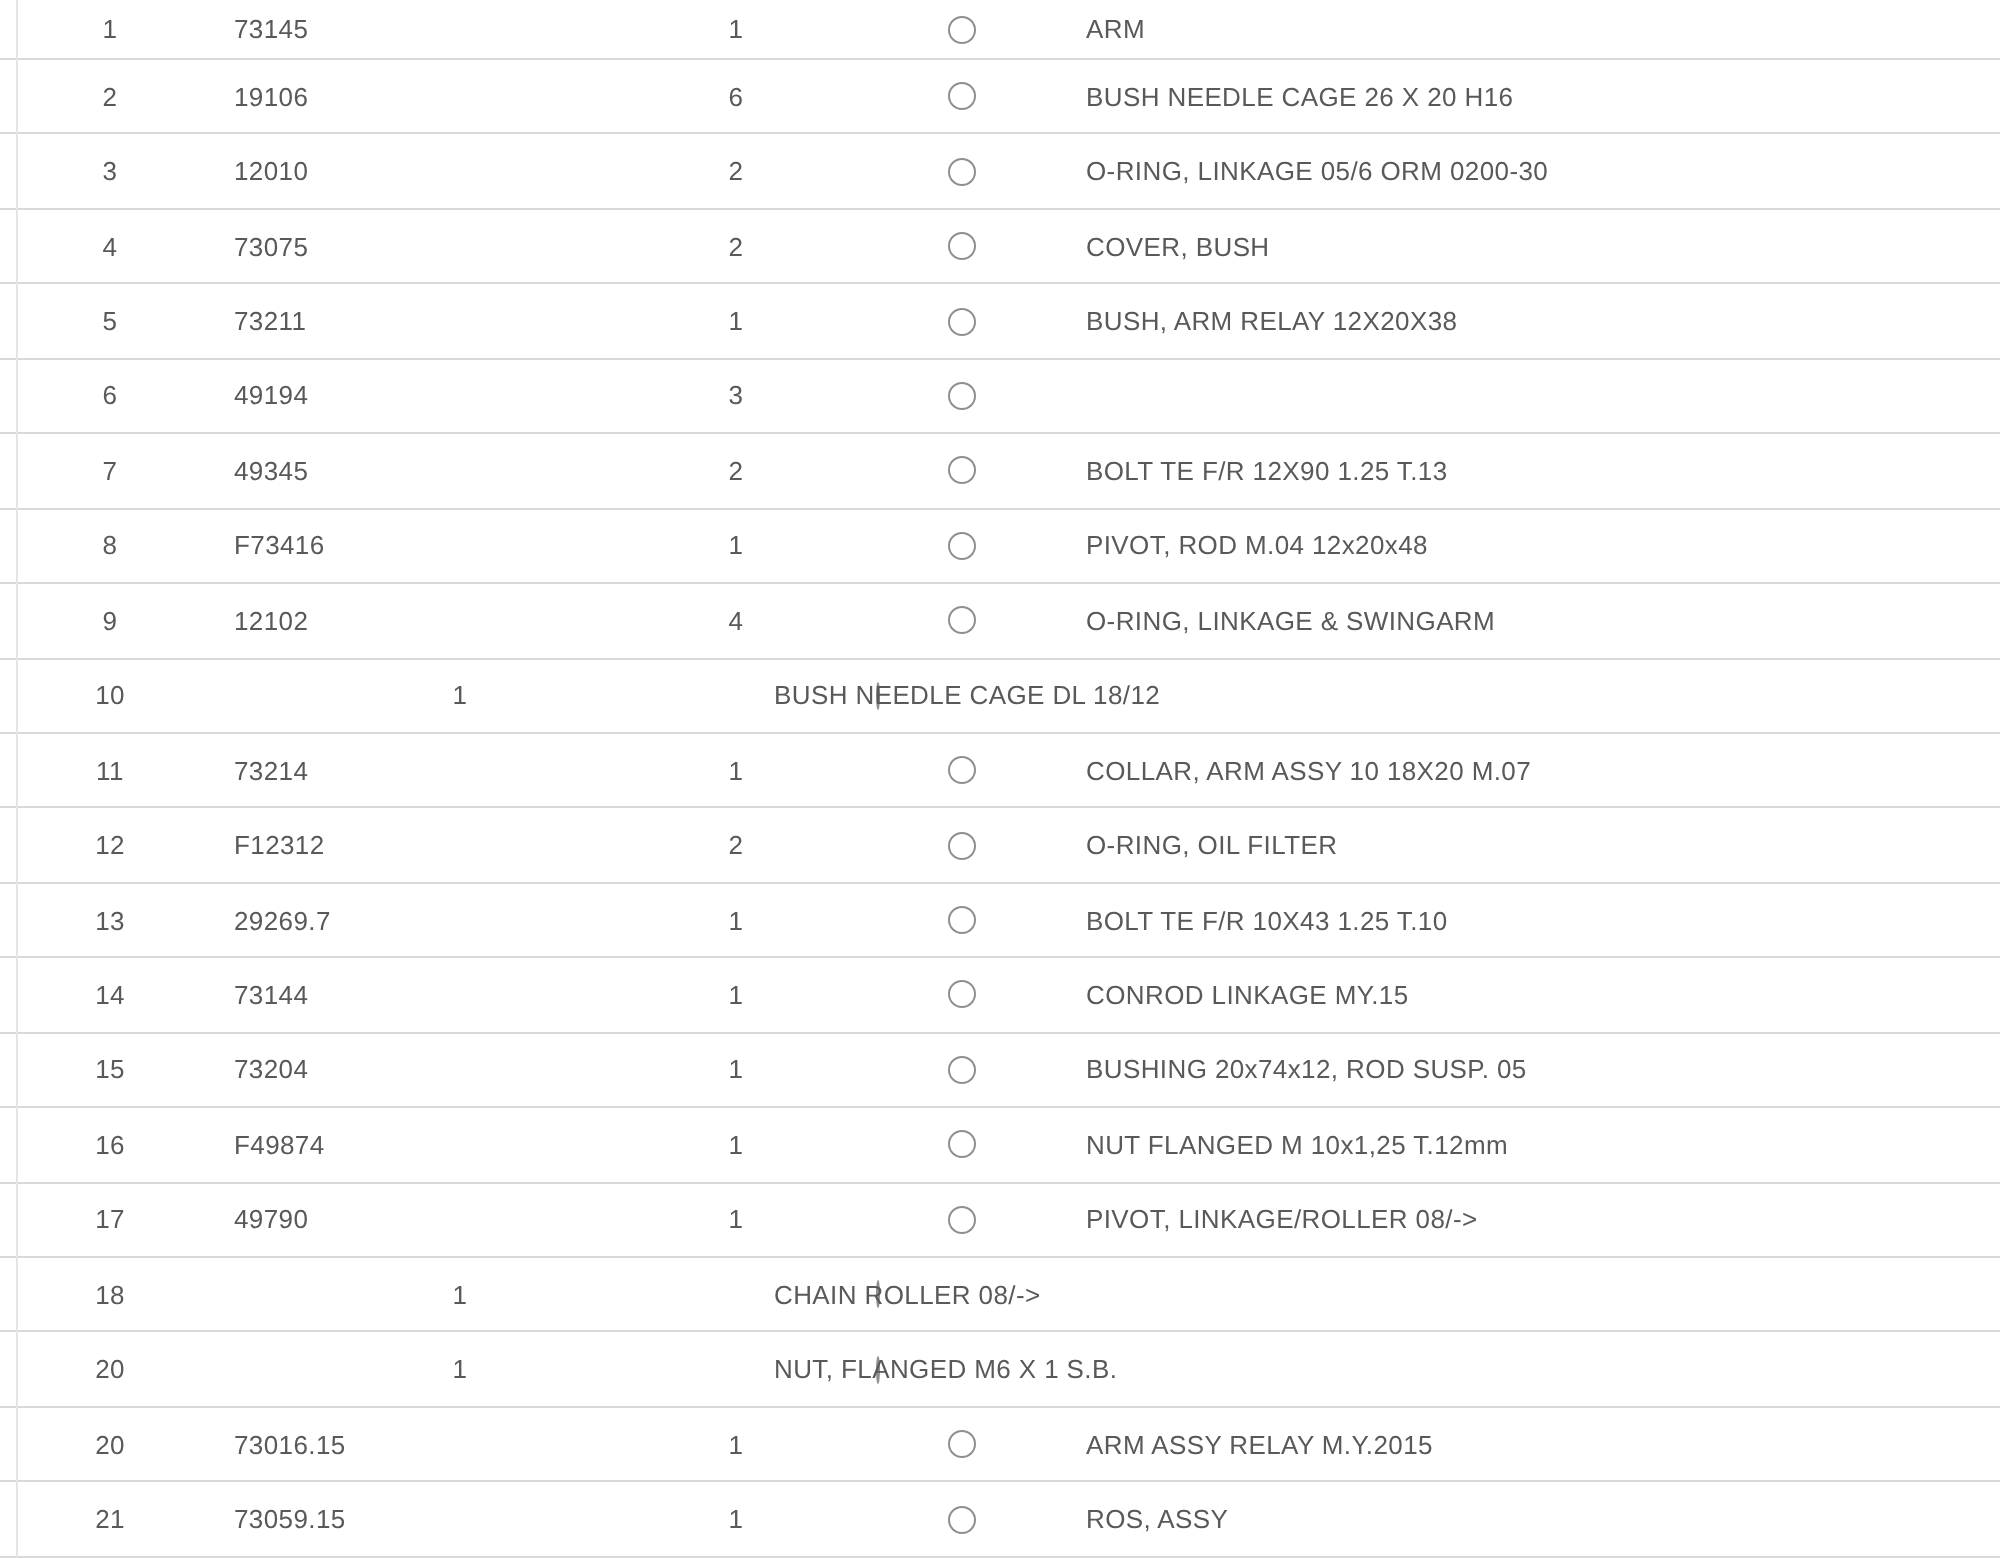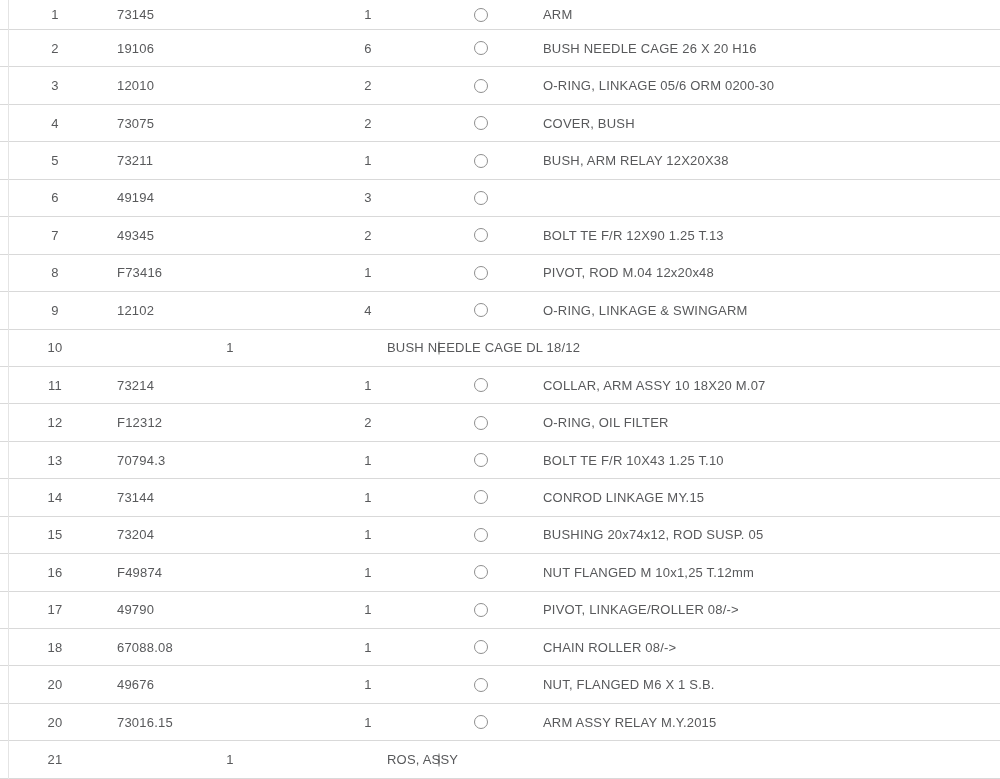--- a/index.html
+++ b/index.html
@@ -185,21 +185,21 @@
     <div class="cell-part">F12312</div>
     <div class="cell-qty">2</div>
     <div class="cell-radio-wrap">
       <span class="radio"></span>
     </div>
     <div class="cell-desc">O-RING, OIL FILTER</div>
   </div>
 
   <div class="row">
     <div class="cell-num">13</div>
-    <div class="cell-part">70794.3</div>
+    <div class="cell-part">29269.7</div>
     <div class="cell-qty">1</div>
     <div class="cell-radio-wrap">
       <span class="radio"></span>
     </div>
     <div class="cell-desc">BOLT TE F/R 10X43 1.25 T.10</div>
   </div>
 
   <div class="row">
     <div class="cell-num">14</div>
     <div class="cell-part">73144</div>
@@ -235,50 +235,49 @@
     <div class="cell-part">49790</div>
     <div class="cell-qty">1</div>
     <div class="cell-radio-wrap">
       <span class="radio"></span>
     </div>
     <div class="cell-desc">PIVOT, LINKAGE/ROLLER 08/-&gt;</div>
   </div>
 
   <div class="row">
     <div class="cell-num">18</div>
-    <div class="cell-part">67088.08</div>
     <div class="cell-qty">1</div>
     <div class="cell-radio-wrap">
       <span class="radio"></span>
     </div>
     <div class="cell-desc">CHAIN ROLLER 08/-&gt;</div>
   </div>
 
   <div class="row">
     <div class="cell-num">20</div>
-    <div class="cell-part">49676</div>
     <div class="cell-qty">1</div>
     <div class="cell-radio-wrap">
       <span class="radio"></span>
     </div>
     <div class="cell-desc">NUT, FLANGED M6 X 1 S.B.</div>
   </div>
 
   <div class="row">
     <div class="cell-num">20</div>
     <div class="cell-part">73016.15</div>
     <div class="cell-qty">1</div>
     <div class="cell-radio-wrap">
       <span class="radio"></span>
     </div>
     <div class="cell-desc">ARM ASSY RELAY M.Y.2015</div>
   </div>
 
   <div class="row">
     <div class="cell-num">21</div>
+    <div class="cell-part">73059.15</div>
     <div class="cell-qty">1</div>
     <div class="cell-radio-wrap">
       <span class="radio"></span>
     </div>
     <div class="cell-desc">ROS, ASSY</div>
   </div>
 </div>
 </div>
 
 </body></html>

